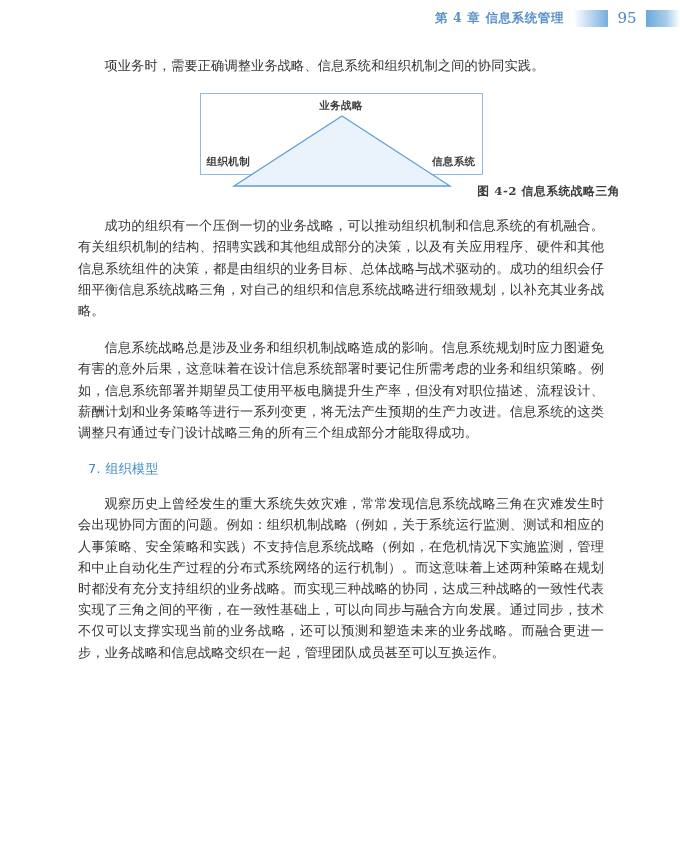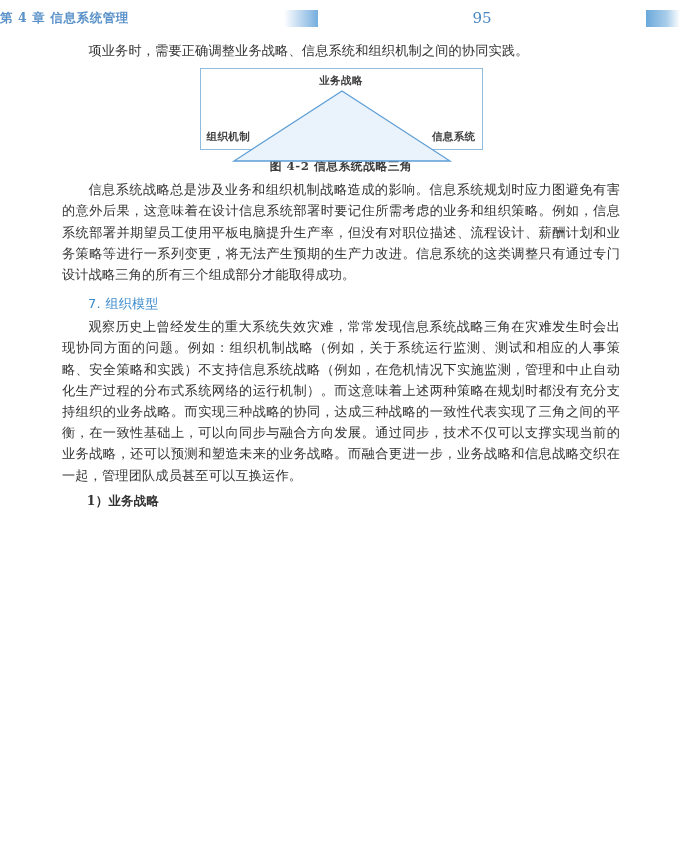--- a/index.html
+++ b/index.html
@@ -18,21 +18,21 @@
 
   
   .page-header {
     position: absolute;
     top: 0;
     left: 0;
     width: 680px;
     height: 36px;
     display: flex;
     align-items: center;
-    justify-content: space-between;
+    justify-content: flex-end;
     padding-right: 0;
   }
   .header-title {
     font-family: "DejaVu Serif", "Liberation Serif", serif;
     font-size: 12.5px;
     font-weight: bold;
     color: #5a92c9;
     letter-spacing: 0.6px;
     white-space: nowrap;
   }
@@ -59,28 +59,29 @@
   }
 
   
   .content {
     position: absolute;
     left: 62px;
     top: 40px;
     width: 558px;
   }
   p.para {
-    margin: 0;
+    margin: 16px;
     font-size: 13.2px;
     line-height: 21.2px;
     text-align: justify;
     text-justify: inter-ideograph;
     text-indent: 2em;
     color: #333333;
     letter-spacing: 0.15px;
+    font-family: Liberation Mono, monospace;
   }
 
   
   .figure-wrap {
     margin-top: 7px;
     margin-bottom: 4px;
   }
   .figure-box {
     position: relative;
     margin: 0 auto;
@@ -102,21 +103,21 @@
     font-weight: bold;
     color: #3f3f3f;
     white-space: nowrap;
     letter-spacing: 0.4px;
   }
   .lbl-top   { top: 5px;  left: 50%; transform: translateX(-50%); }
   .lbl-left  { bottom: 5px; left: 6px; }
   .lbl-right { bottom: 5px; right: 6px; }
 
   .figure-caption {
-    text-align: center;
+    text-align: right;
     font-family: "DejaVu Serif", "Liberation Serif", serif;
     font-size: 11.8px;
     font-weight: bold;
     color: #3d3d3d;
     margin-top: 9px;
     letter-spacing: 0.5px;
   }
 
   
   h3.sec-heading {
@@ -157,24 +158,24 @@
       <svg width="281" height="108" viewBox="0 0 281 108">
         <polygon points="141,22 249,92 33,92" fill="#eaf2fb" stroke="#5e9fd6" stroke-width="1.3"></polygon>
       </svg>
       <span class="lbl lbl-top">业务战略</span>
       <span class="lbl lbl-left">组织机制</span>
       <span class="lbl lbl-right">信息系统</span>
     </div>
     <div class="figure-caption">图 4-2    信息系统战略三角</div>
   </div>
 
+  <p class="para">成功的组织有一个压倒一切的业务战略，可以推动组织机制和信息系统的有机融合。有关组织机制的结构、招聘实践和其他组成部分的决策，以及有关应用程序、硬件和其他信息系统组件的决策，都是由组织的业务目标、总体战略与战术驱动的。成功的组织会仔细平衡信息系统战略三角，对自己的组织和信息系统战略进行细致规划，以补充其业务战略。</p>
 
 
   <p class="para">信息系统战略总是涉及业务和组织机制战略造成的影响。信息系统规划时应力图避免有害的意外后果，这意味着在设计信息系统部署时要记住所需考虑的业务和组织策略。例如，信息系统部署并期望员工使用平板电脑提升生产率，但没有对职位描述、流程设计、薪酬计划和业务策略等进行一系列变更，将无法产生预期的生产力改进。信息系统的这类调整只有通过专门设计战略三角的所有三个组成部分才能取得成功。</p>
 
   <h3 class="sec-heading">7. 组织模型</h3>
 
   <p class="para">观察历史上曾经发生的重大系统失效灾难，常常发现信息系统战略三角在灾难发生时会出现协同方面的问题。例如：组织机制战略（例如，关于系统运行监测、测试和相应的人事策略、安全策略和实践）不支持信息系统战略（例如，在危机情况下实施监测，管理和中止自动化生产过程的分布式系统网络的运行机制）。而这意味着上述两种策略在规划时都没有充分支持组织的业务战略。而实现三种战略的协同，达成三种战略的一致性代表实现了三角之间的平衡，在一致性基础上，可以向同步与融合方向发展。通过同步，技术不仅可以支撑实现当前的业务战略，还可以预测和塑造未来的业务战略。而融合更进一步，业务战略和信息战略交织在一起，管理团队成员甚至可以互换运作。</p>
 
-  <h4 class="sub-heading">1）业务战略</h4>
 
 
 </div>
 
 </body></html>

